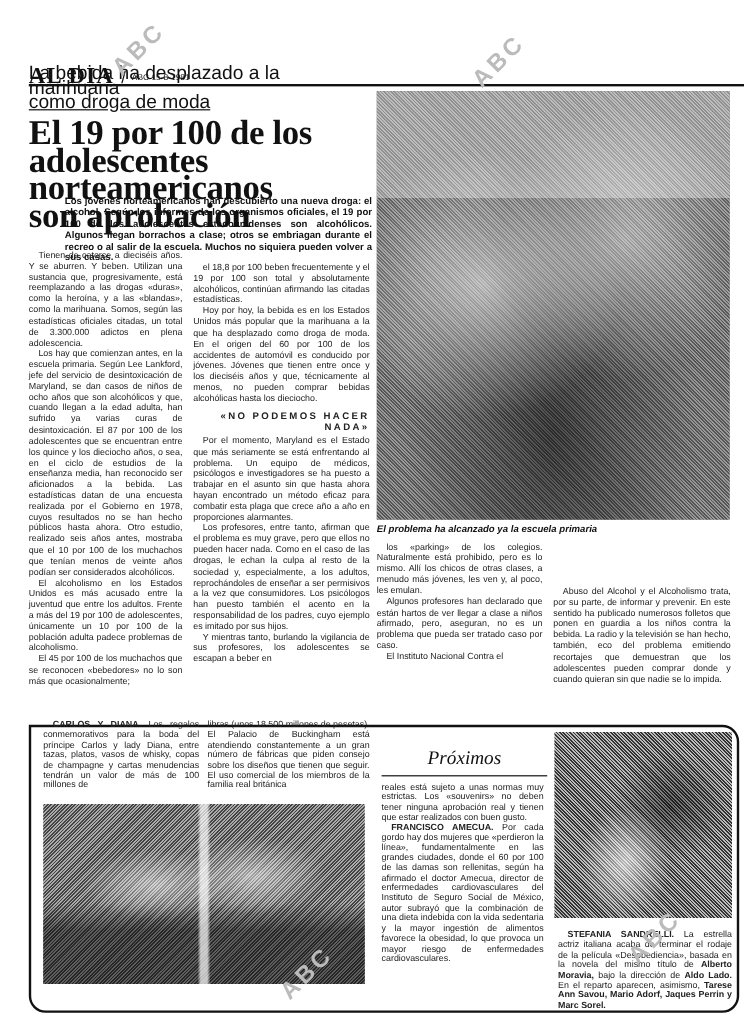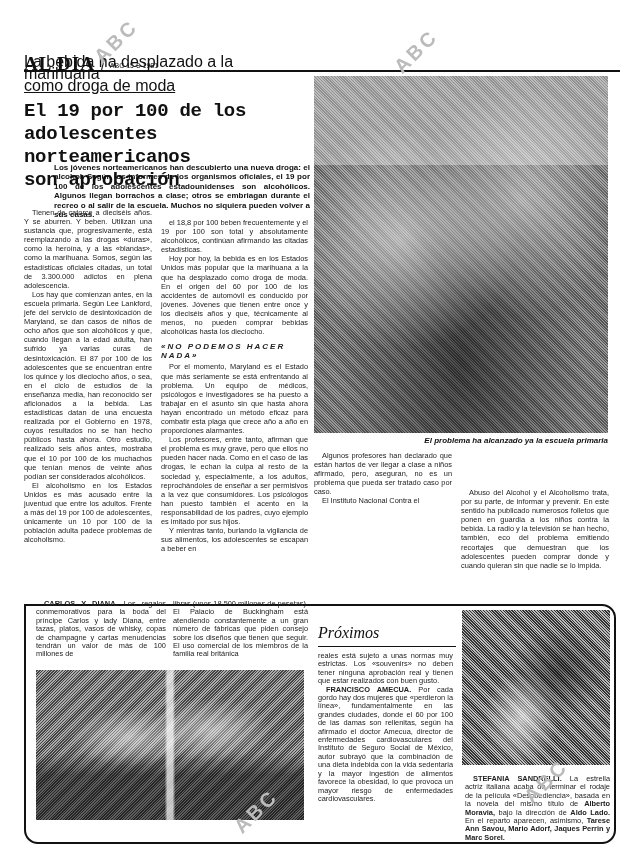--- a/index.html
+++ b/index.html
@@ -6,46 +6,46 @@
   body{width:620px;height:852px;position:relative;overflow:hidden;font-family:"Liberation Sans",sans-serif;color:#111;}
   .abs{position:absolute;}
   .masthead{left:24px;top:56px;width:596px;height:14px;}
   .mast-title{font-family:"Liberation Serif",serif;font-weight:bold;font-size:19px;letter-spacing:1px;line-height:14px;}
   .mast-slash{font-size:14px;margin-left:6px;}
   .mast-date{font-size:7px;margin-left:5px;vertical-align:2px;}
   .rule-top{left:24px;top:70px;width:596px;height:2px;background:#111;}
   .kicker{left:24px;top:56px;width:280px;font-size:16px;line-height:12px;}
   .kicker span{display:block;}
   .kicker .u{text-decoration:underline;}
-  .headline{left:24px;top:100px;width:290px;font-family:Liberation Mono, monospace;font-weight:bold;font-size:19px;line-height:23px;letter-spacing:-0.3px;}
+  .headline{left:24px;top:100px;width:290px;font-family:Liberation Serif, serif;font-weight:bold;font-size:29px;line-height:23px;letter-spacing:-0.3px;}
   .headline span{display:block;}
   .lead{left:54px;top:163px;width:256px;font-size:8px;line-height:9.4px;font-weight:bold;text-align:justify;}
   .col{font-size:7.4px;line-height:9.1px;text-align:justify;color:#222;}
   .col p{margin:0;text-indent:8px;}
   .col1{left:24px;top:208px;width:128px;}
   .col2{left:161px;top:218px;width:147px;}
-  .subhead{font-weight:bold;text-align:left;letter-spacing:2px;margin:6px 0 2px;font-size:8px;font-style:italic;}
+  .subhead{font-weight:bold;text-align:right;letter-spacing:2px;margin:6px 0 2px;font-size:8px;}
   .photo-main{left:314px;top:76px;width:294px;height:357px;background:
      repeating-linear-gradient(45deg,#555 0 1px,#999 1px 2px),#777;}
   .photo-main::after{content:"";position:absolute;inset:0;background:
      radial-gradient(ellipse at 30% 45%,rgba(255,255,255,.55),transparent 40%),
      radial-gradient(ellipse at 70% 35%,rgba(255,255,255,.45),transparent 35%),
      linear-gradient(to bottom,rgba(255,255,255,.35) 0 25%,transparent 25% 100%),
      radial-gradient(ellipse at 50% 80%,rgba(0,0,0,.5),transparent 60%);}
-  .caption-main{left:314px;top:436px;width:294px;text-align:right;font-size:8px;font-weight:bold;font-style:italic;}
+  .caption-main{left:314px;top:436px;width:294px;text-align:left;font-size:8px;font-weight:bold;font-style:italic;}
   .col3{left:314px;top:451px;width:138px;}
   .col4{left:461px;top:451px;width:148px;margin-top:37px;}
   .box{left:24px;top:604px;width:588px;height:236px;border:2px solid #111;border-radius:0 14px 14px 14px;}
   .box-c1{left:36px;top:600px;width:130px;}
   .box-c2{left:173px;top:600px;width:135px;}
   .box-c3{left:318px;top:652px;width:135px;}
   .box-c4{left:465px;top:775px;width:145px;}
   .col.boxcol{font-size:7.4px;line-height:8.4px;}
   .b{font-weight:bold;}
-  .proximos-title{left:318px;top:624px;width:138px;text-align:left;font-family:"Liberation Serif",serif;font-style:italic;font-size:16px;}
+  .proximos-title{left:318px;top:624px;width:138px;text-align:center;font-family:"Liberation Serif",serif;font-style:italic;font-size:16px;}
   .proximos-rule{left:318px;top:646px;width:138px;height:1px;background:#111;}
   .photo-cd{left:36px;top:670px;width:268px;height:150px;background:repeating-linear-gradient(-45deg,#444 0 1px,#aaa 1px 2px);}
   .photo-cd::after{content:"";position:absolute;inset:0;background:
      radial-gradient(ellipse at 35% 45%,rgba(255,255,255,.5),transparent 25%),
      radial-gradient(ellipse at 65% 40%,rgba(255,255,255,.5),transparent 25%),
      linear-gradient(90deg,transparent 48%,rgba(255,255,255,.7) 49% 51%,transparent 52%),
      linear-gradient(to bottom,transparent 55%,rgba(0,0,0,.45) 70%);}
   .photo-sa{left:462px;top:610px;width:148px;height:155px;background:repeating-linear-gradient(45deg,#333 0 1px,#bbb 1px 2px);}
   .photo-sa::after{content:"";position:absolute;inset:0;background:
      radial-gradient(ellipse at 40% 70%,rgba(255,255,255,.65),transparent 30%),
@@ -70,35 +70,37 @@
   <span>adolescentes norteamericanos</span>
   <span>son aprobación</span>
 </div>
 
 <div class="abs lead">Los jóvenes norteamericanos han descubierto una nueva droga: el alcohol. Según los informes de los organismos oficiales, el 19 por 100 de los adolescentes estadounidenses son alcohólicos. Algunos llegan borrachos a clase; otros se embriagan durante el recreo o al salir de la escuela. Muchos no siquiera pueden volver a sus casas.</div>
 
 <div class="abs col col1">
   <p>Tienen de catorce a dieciséis años. Y se aburren. Y beben. Utilizan una sustancia que, progresivamente, está reemplazando a las drogas «duras», como la heroína, y a las «blandas», como la marihuana. Somos, según las estadísticas oficiales citadas, un total de 3.300.000 adictos en plena adolescencia.</p>
   <p>Los hay que comienzan antes, en la escuela primaria. Según Lee Lankford, jefe del servicio de desintoxicación de Maryland, se dan casos de niños de ocho años que son alcohólicos y que, cuando llegan a la edad adulta, han sufrido ya varias curas de desintoxicación. El 87 por 100 de los adolescentes que se encuentran entre los quince y los dieciocho años, o sea, en el ciclo de estudios de la enseñanza media, han reconocido ser aficionados a la bebida. Las estadísticas datan de una encuesta realizada por el Gobierno en 1978, cuyos resultados no se han hecho públicos hasta ahora. Otro estudio, realizado seis años antes, mostraba que el 10 por 100 de los muchachos que tenían menos de veinte años podían ser considerados alcohólicos.</p>
   <p>El alcoholismo en los Estados Unidos es más acusado entre la juventud que entre los adultos. Frente a más del 19 por 100 de adolescentes, únicamente un 10 por 100 de la población adulta padece problemas de alcoholismo.</p>
+  <p>El 45 por 100 de los muchachos que se reconocen «bebedores» no lo son más que ocasionalmente;</p>
 </div>
 
 <div class="abs col col2">
   <p>el 18,8 por 100 beben frecuentemente y el 19 por 100 son total y absolutamente alcohólicos, continúan afirmando las citadas estadísticas.</p>
   <p>Hoy por hoy, la bebida es en los Estados Unidos más popular que la marihuana a la que ha desplazado como droga de moda. En el origen del 60 por 100 de los accidentes de automóvil es conducido por jóvenes. Jóvenes que tienen entre once y los dieciséis años y que, técnicamente al menos, no pueden comprar bebidas alcohólicas hasta los dieciocho.</p>
   <div class="subhead">«NO PODEMOS HACER NADA»</div>
   <p>Por el momento, Maryland es el Estado que más seriamente se está enfrentando al problema. Un equipo de médicos, psicólogos e investigadores se ha puesto a trabajar en el asunto sin que hasta ahora hayan encontrado un método eficaz para combatir esta plaga que crece año a año en proporciones alarmantes.</p>
   <p>Los profesores, entre tanto, afirman que el problema es muy grave, pero que ellos no pueden hacer nada. Como en el caso de las drogas, le echan la culpa al resto de la sociedad y, especialmente, a los adultos, reprochándoles de enseñar a ser permisivos a la vez que consumidores. Los psicólogos han puesto también el acento en la responsabilidad de los padres, cuyo ejemplo es imitado por sus hijos.</p>
-  <p>Y mientras tanto, burlando la vigilancia de sus alimentos, los adolescentes se escapan a beber en</p>
+  <p>Y mientras tanto, burlando la vigilancia de sus profesores, los adolescentes se escapan a beber en</p>
 </div>
 
 <div class="abs photo-main"></div>
 <div class="abs caption-main">El problema ha alcanzado ya la escuela primaria</div>
 
 <div class="abs col col3">
+  <p>los «parking» de los colegios. Naturalmente está prohibido, pero es lo mismo. Allí los chicos de otras clases, a menudo más jóvenes, les ven y, al poco, les emulan.</p>
   <p>Algunos profesores han declarado que están hartos de ver llegar a clase a niños afirmado, pero, aseguran, no es un problema que pueda ser tratado caso por caso.</p>
   <p>El Instituto Nacional Contra el</p>
 </div>
 
 <div class="abs col col4">
   <p>Abuso del Alcohol y el Alcoholismo trata, por su parte, de informar y prevenir. En este sentido ha publicado numerosos folletos que ponen en guardia a los niños contra la bebida. La radio y la televisión se han hecho, también, eco del problema emitiendo recortajes que demuestran que los adolescentes pueden comprar donde y cuando quieran sin que nadie se lo impida.</p>
 </div>
 
 <div class="abs box"></div>
 

